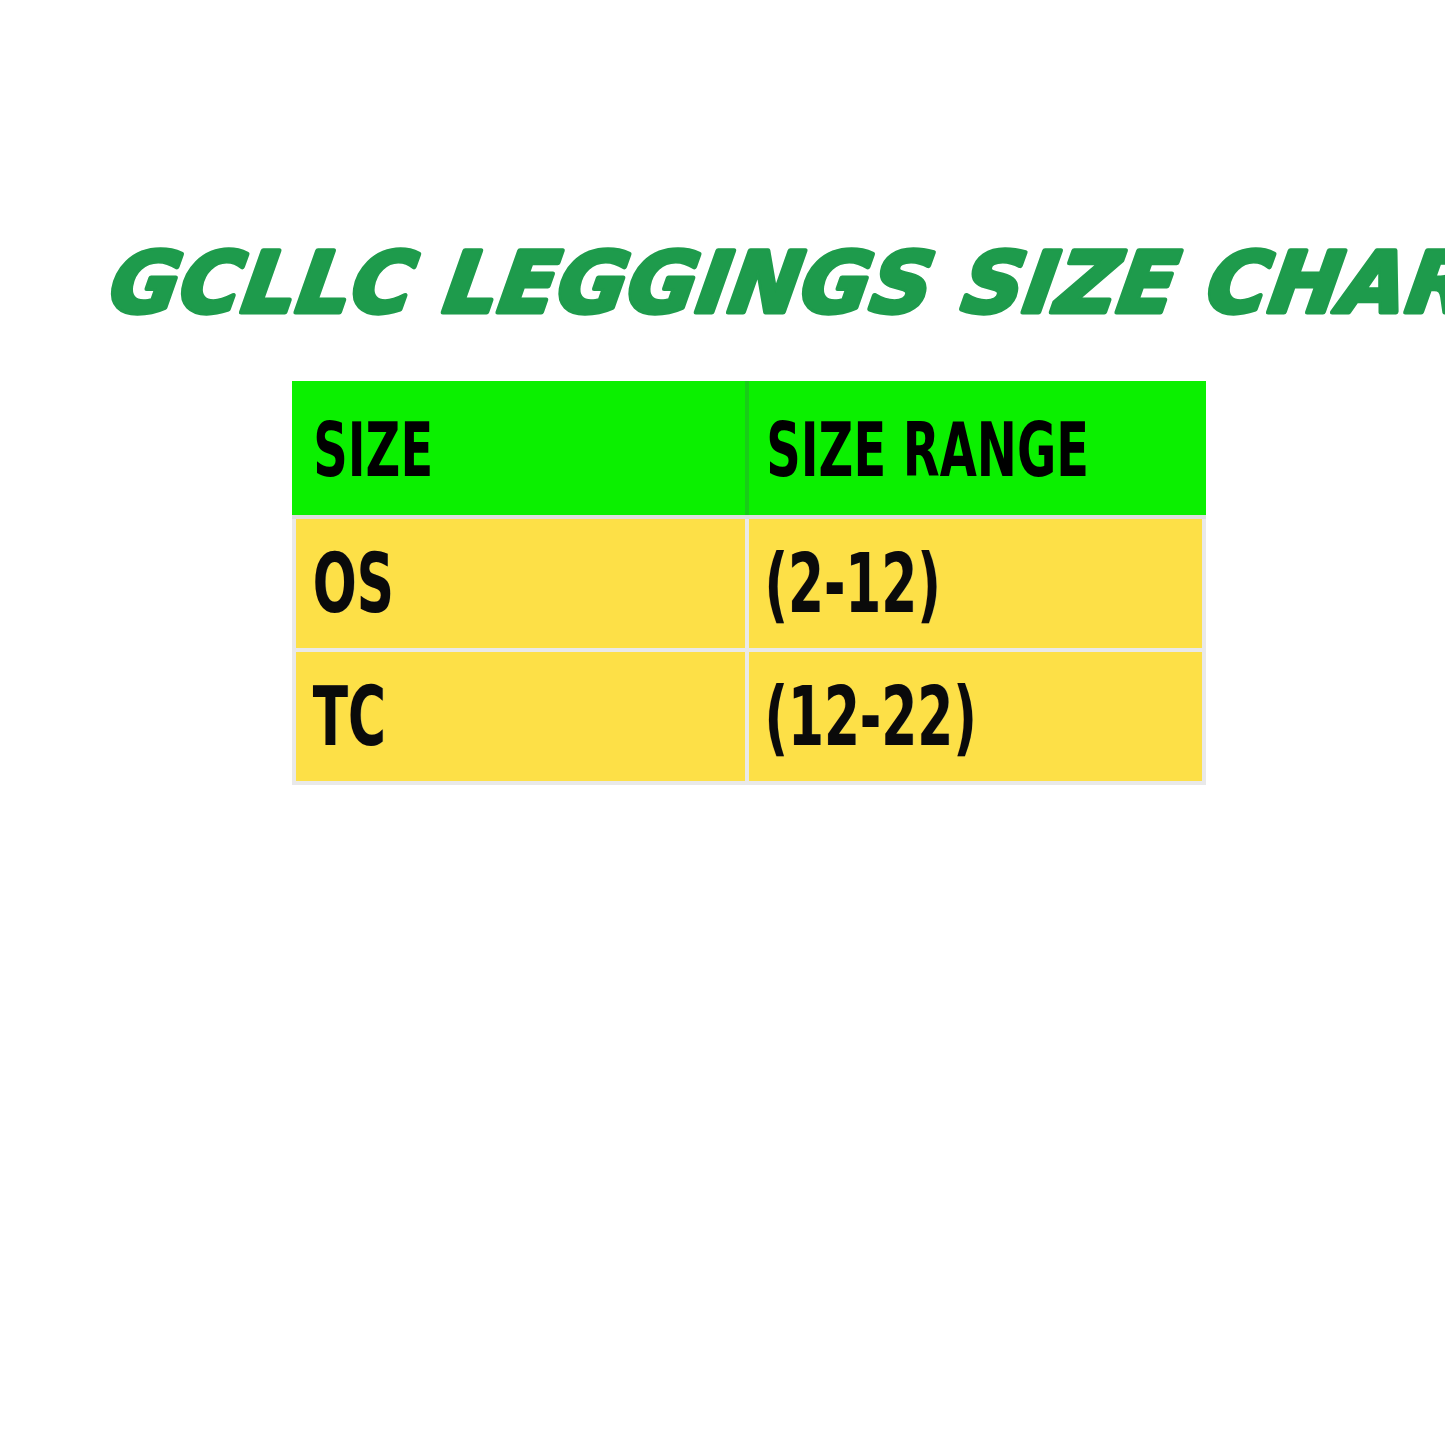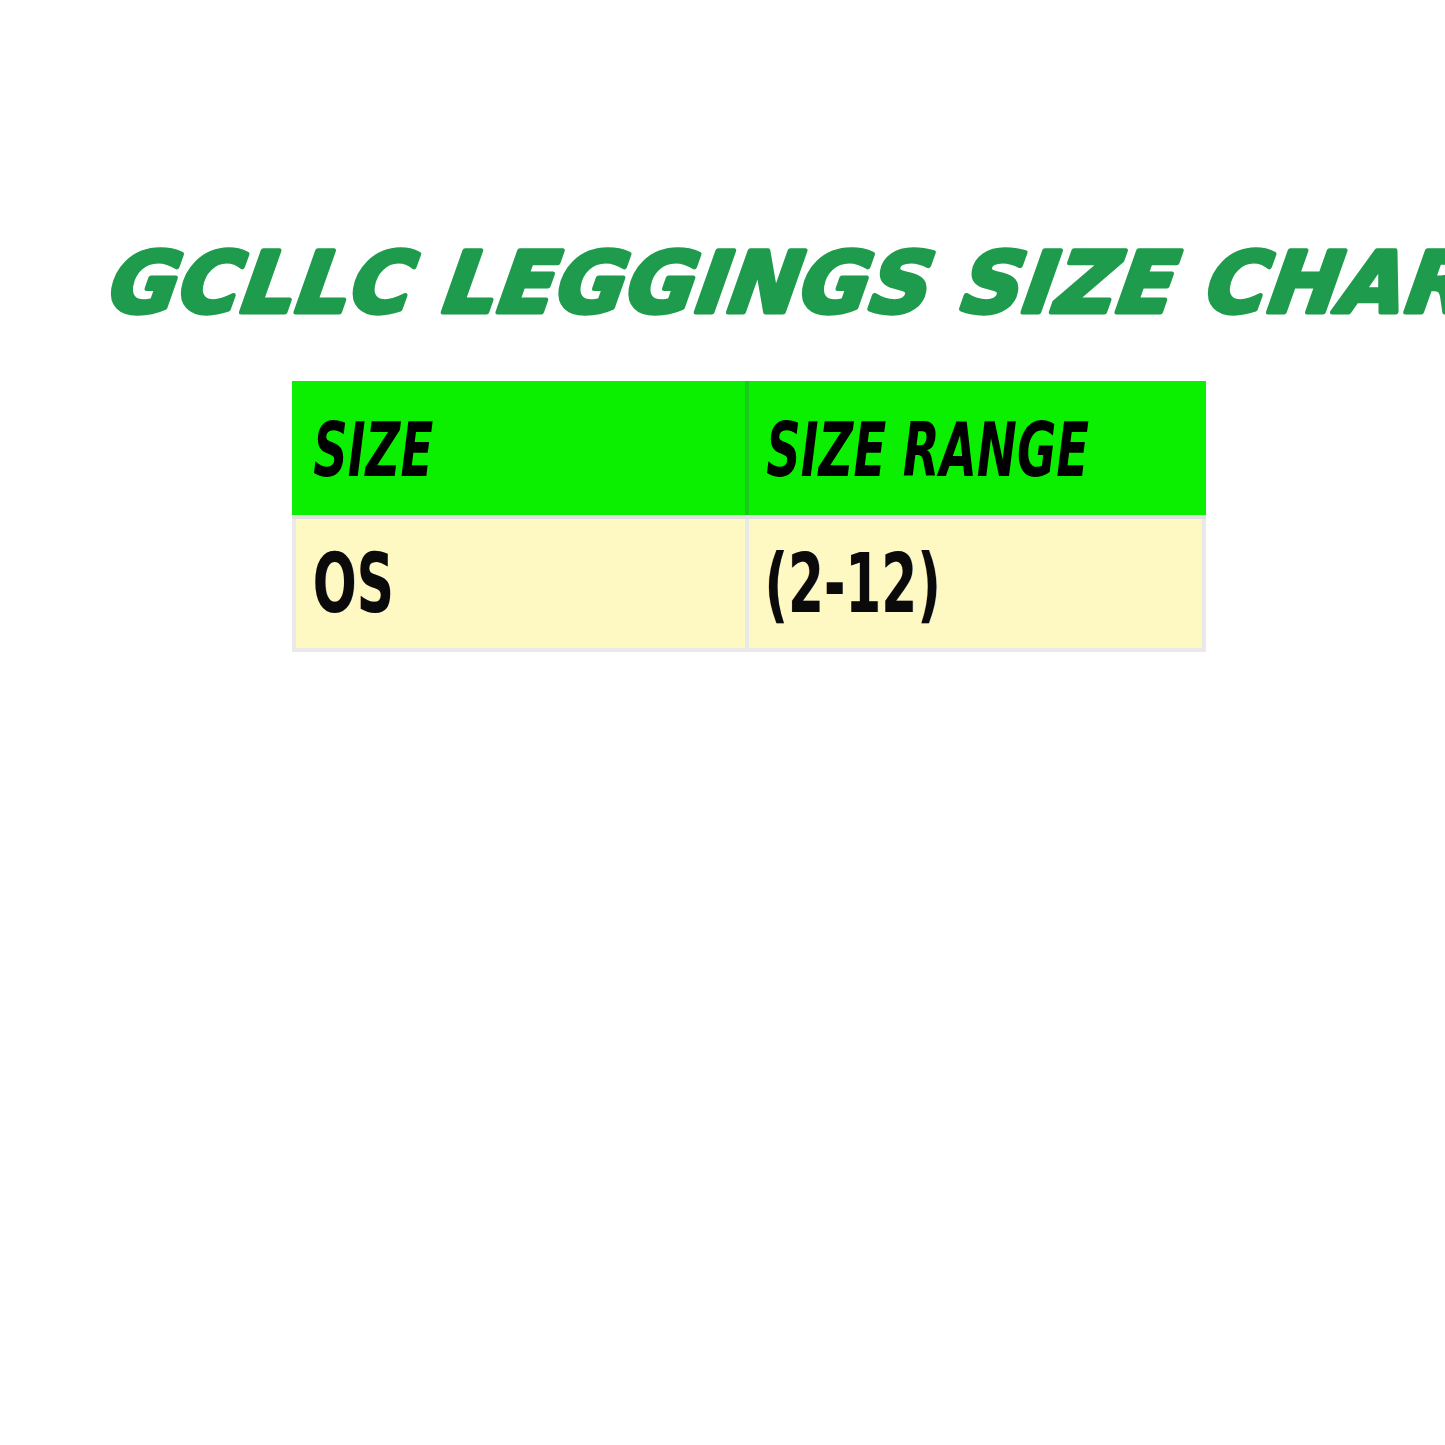--- a/index.html
+++ b/index.html
@@ -69,42 +69,41 @@
     vertical-align: middle;
     text-align: left;
   }
 
   
   #size-table thead th {
     height: 134px;
     background: #0bf000;
     border-color: #0bf000;
     border-bottom-color: #dfdfdf;
-    font-style: italic;
   }
   #size-table thead th:first-child { border-right-color: #19cc19; }
 
   .hcell {
     display: block;
     padding-left: 24px;
     font-family: "DejaVu Sans Condensed", "Liberation Sans Narrow", "Liberation Sans", sans-serif;
     font-weight: 700;
     font-size: 74px;
     line-height: 1;
     color: #000000;
     transform: scaleX(0.72);
     transform-origin: left center;
     white-space: nowrap;
   }
 
   
   #size-table tbody td {
     height: 133px;
     border-color: #e9e9e9;
-    background: #fef9c3;
+    background: #fde047;
   }
 
   .dcell {
     display: block;
     padding-left: 24px;
     font-family: "DejaVu Sans Condensed", "Liberation Sans Narrow", "Liberation Sans", sans-serif;
     font-weight: 700;
     font-size: 82px;
     line-height: 1;
     color: #0a0a0a;
@@ -146,19 +145,27 @@
 
     <tr>
       <td>
         <span class="dcell">OS</span>
       </td>
       <td>
         <span class="dcell range">(2-12)</span>
       </td>
     </tr>
 
+    <tr>
+      <td>
+        <span class="dcell">TC</span>
+      </td>
+      <td>
+        <span class="dcell range">(12-22)</span>
+      </td>
+    </tr>
 
 
 
 
 
   </tbody>
 </table>
 
 </body></html>

